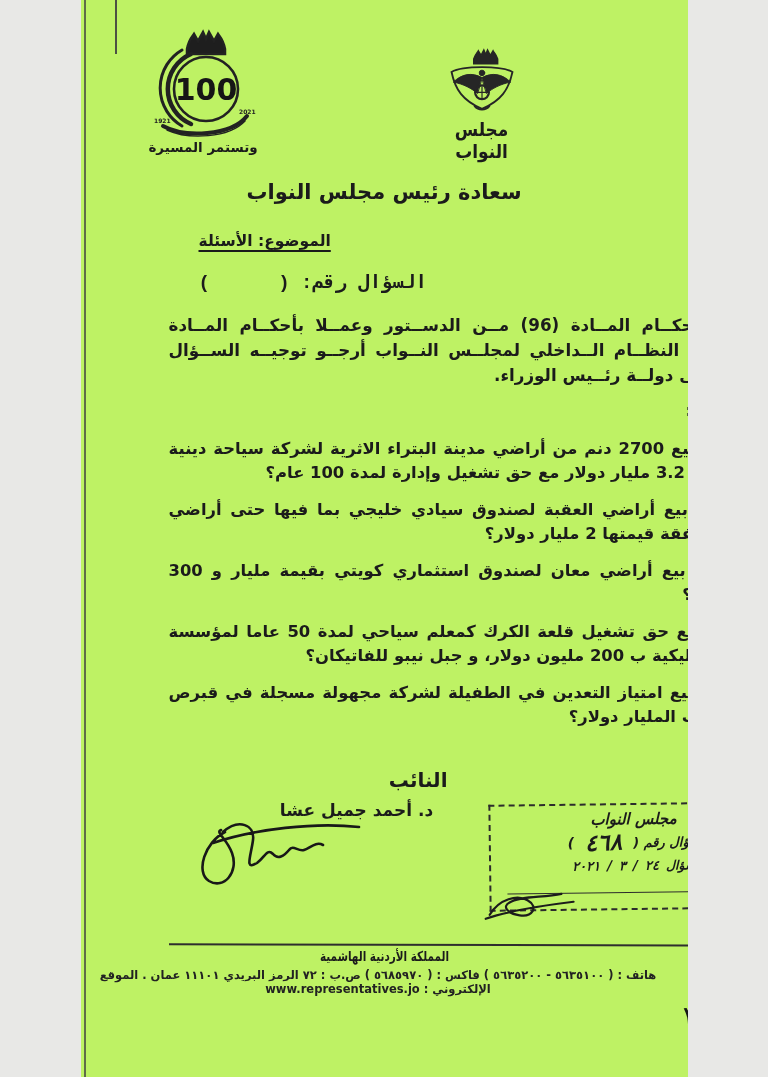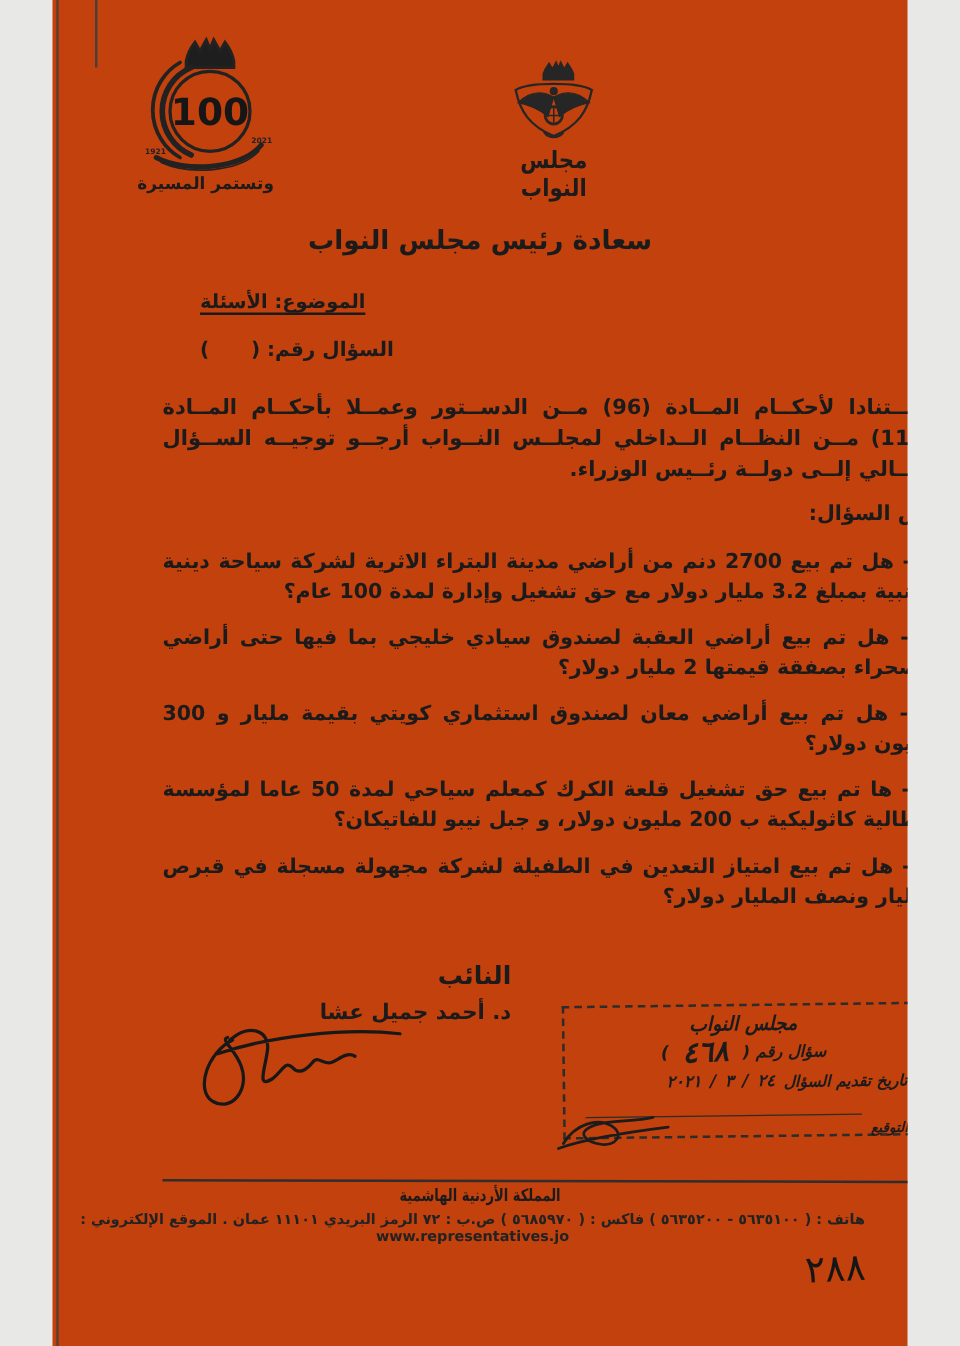--- a/index.html
+++ b/index.html
@@ -1,18 +1,18 @@
 <!DOCTYPE html>
 <html lang="ar"><head>
 <meta charset="utf-8">
 <style>
   html,body{margin:0;padding:0;background:#e8e8e6;}
   .page{
-    position:relative;width:684px;height:1077px;margin:0 auto;
-    background:#c2410c;color:#1b1b1b;overflow:hidden;
+    position:relative;width:607px;height:1077px;margin:0 auto;
+    background:#bef264;color:#1b1b1b;overflow:hidden;
     font-family:"DejaVu Sans",sans-serif;
   }
   
   .edge{position:absolute;background:#3f3f3f;}
   .edge-left{left:3px;top:0;width:2px;height:1077px;opacity:.75;}
   .edge-topleft{left:34px;top:0;width:2px;height:54px;opacity:.9;}
   .edge-right{left:752px;top:226px;width:2px;height:296px;opacity:.8;}
 
   
   .centennial{position:absolute;left:40px;top:26px;width:165px;text-align:center;}
@@ -22,34 +22,34 @@
   .crest svg{display:block;margin:0 auto;}
   .crest .crest-label{font-size:17px;font-weight:bold;direction:rtl;transform:scaleY(1.12);letter-spacing:0;}
 
   .title{
     position:absolute;top:180px;left:0;right:0;text-align:center;
     font-size:21px;font-weight:bold;direction:rtl;
   }
 
   .subject-block{position:absolute;left:118px;top:232px;direction:rtl;text-align:left;}
   .subject-line{font-size:15.5px;font-weight:bold;text-decoration:underline;text-underline-offset:4px;text-decoration-thickness:1.5px;}
-  .qno-line{font-size:16px;font-weight:bold;margin-top:20px;white-space:pre;}
+  .qno-line{font-size:19px;font-weight:bold;margin-top:20px;white-space:pre;font-family:Liberation Mono, monospace;}
 
   .body-block{
     position:absolute;left:88px;top:313px;width:617px;
     direction:rtl;font-weight:bold;
   }
   .intro{font-size:16.8px;line-height:25px;text-align:justify;margin:0 0 13px 0;}
   .qlabel{font-size:16.5px;text-align:right;margin:0 0 17px 0;}
   .question{font-size:16.4px;line-height:24px;text-align:justify;margin:0 0 13px 0;}
   .q6{padding-right:92px;}
 
   .deputy-block{position:absolute;left:185px;top:768px;width:182px;direction:rtl;font-weight:bold;}
   .deputy-label{font-size:20px;text-align:right;padding-left:6px;}
-  .deputy-name{font-size:17px;margin-top:8px;text-align:right;white-space:nowrap;}
+  .deputy-name{font-size:17px;margin-top:8px;text-align:center;white-space:nowrap;}
   .signature{position:absolute;left:110px;top:810px;}
 
   .stamp{
     position:absolute;left:408px;top:803px;width:290px;height:107px;
     border:2px dashed #2c2c2c;box-sizing:border-box;
     transform:rotate(-0.7deg);direction:rtl;font-weight:bold;font-style:italic;
     padding:5px 12px 4px 12px;
   }
   .s-org{text-align:center;font-size:15px;transform:scaleY(1.05);}
   .s-row{display:flex;align-items:center;gap:7px;}

